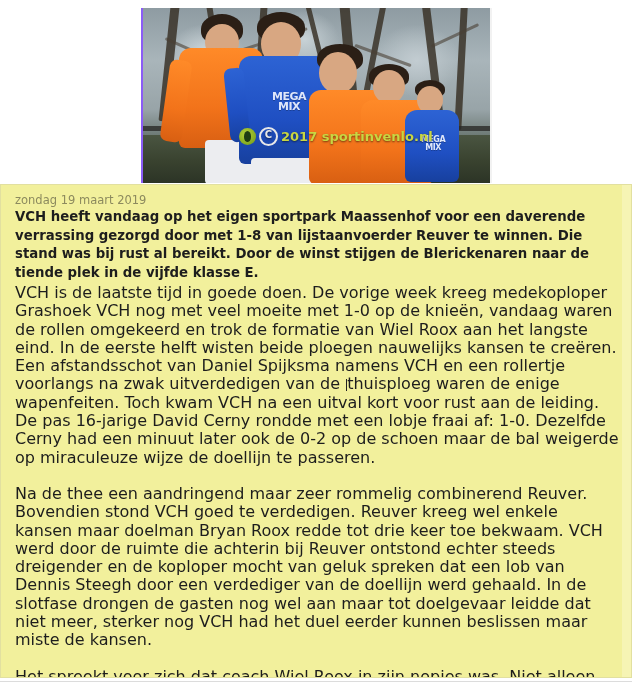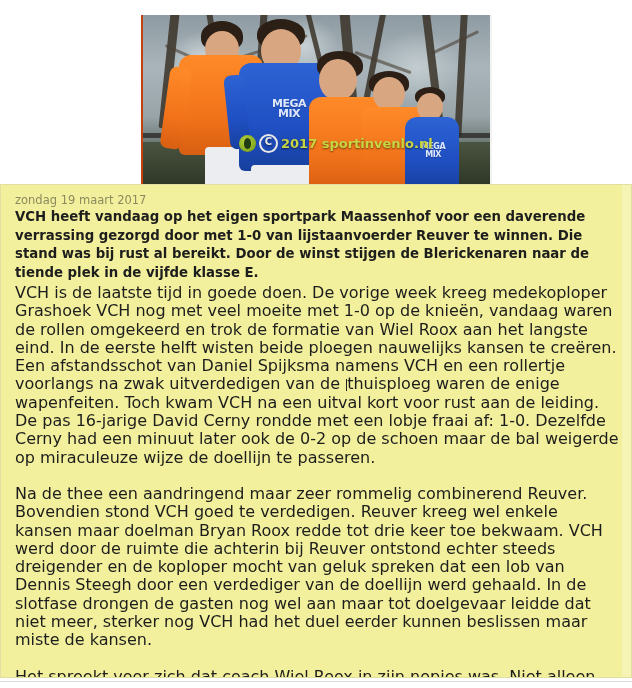--- a/index.html
+++ b/index.html
@@ -18,26 +18,26 @@
     position: relative;
     width: 632px;
     height: 688px;
     background: #ffffff;
   }
 
   
   .photo-wrap {
     position: absolute;
     left: 141px;
-    top: 15px;
+    top: 8px;
     width: 351px;
     height: 175px;
     background: #ffffff;
     box-sizing: border-box;
-    border-left: 2px solid #c2410c;
+    border-left: 2px solid #8b5cf6;
     border-right: 2px solid #f2f2f2;
     overflow: hidden;
   }
   .photo {
     position: absolute;
     left: 0; top: 0;
     width: 351px;
     height: 175px;
     overflow: hidden;
     background: #6d7a80;
@@ -303,23 +303,23 @@
       <div class="watermark">
         <span class="wm-badge"></span>
         <span class="wm-c">C</span>
         <span>2017 sportinvenlo.nl</span>
       </div>
     </div>
   </div>
 
   <div class="article">
 
-    <p class="date">zondag 19 maart 2017</p>
-
-    <p class="lede">VCH heeft vandaag op het eigen sportpark Maassenhof voor een daverende verrassing gezorgd door met 1-0 van lijstaanvoerder Reuver te winnen. Die stand was bij rust al bereikt. Door de winst stijgen de Blerickenaren naar de tiende plek in de vijfde klasse E.</p>
+    <p class="date">zondag 19 maart 2019</p>
+
+    <p class="lede">VCH heeft vandaag op het eigen sportpark Maassenhof voor een daverende verrassing gezorgd door met 1-8 van lijstaanvoerder Reuver te winnen. Die stand was bij rust al bereikt. Door de winst stijgen de Blerickenaren naar de tiende plek in de vijfde klasse E.</p>
 
     <div class="gap-sm"></div>
 
     <p class="body-p"><span>VCH is de laatste tijd in goede doen. De vorige week kreeg medekoploper Grashoek VCH nog met veel moeite met 1-0 op de knieën, vandaag waren de rollen omgekeerd en trok de formatie van Wiel Roox aan het langste eind. In de eerste helft wisten beide ploegen nauwelijks kansen te creëren. Een afstandsschot van Daniel Spijksma namens VCH en een rollertje voorlangs na zwak uitverdedigen van de <span class="caret"></span>thuisploeg waren de enige wapenfeiten. Toch kwam VCH na een uitval kort voor rust aan de leiding. De pas 16-jarige David Cerny rondde met een lobje fraai af: 1-0. Dezelfde Cerny had een minuut later ook de 0-2 op de schoen maar de bal weigerde op miraculeuze wijze de doellijn te passeren.</span></p>
 
     <div class="gap"></div>
 
     <p class="body-p">Na de thee een aandringend maar zeer rommelig combinerend Reuver. Bovendien stond VCH goed te verdedigen. Reuver kreeg wel enkele kansen maar doelman Bryan Roox redde tot drie keer toe bekwaam. VCH werd door de ruimte die achterin bij Reuver ontstond echter steeds dreigender en de koploper mocht van geluk spreken dat een lob van Dennis Steegh door een verdediger van de doellijn werd gehaald. In de slotfase drongen de gasten nog wel aan maar tot doelgevaar leidde dat niet meer, sterker nog VCH had het duel eerder kunnen beslissen maar miste de kansen.</p>
 
     <div class="gap"></div>

